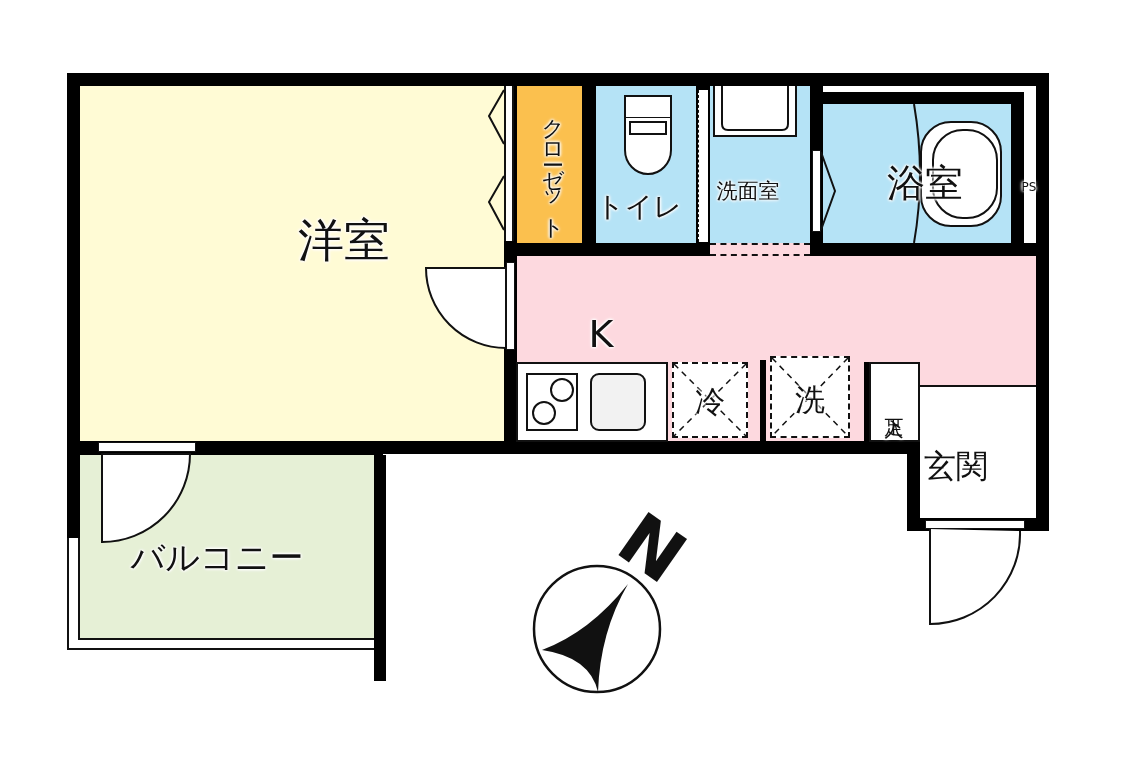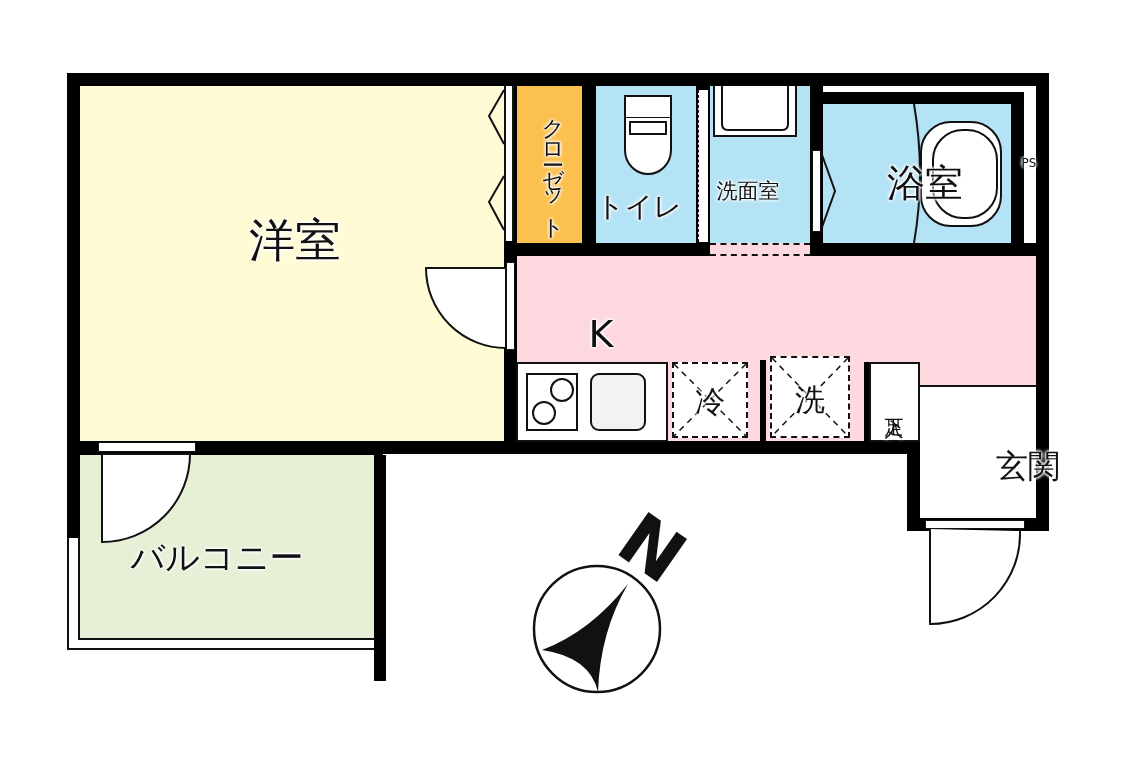--- a/index.html
+++ b/index.html
@@ -114,28 +114,28 @@
   <div class="abs" style="left:770px;top:356px;width:80px;height:82px;background:#fff;border:2px dashed #111;box-sizing:border-box;"></div>
   <svg style="left:770px;top:356px;" width="80" height="82" viewBox="0 0 80 82">
     <line x1="2" y1="2" x2="78" y2="80" stroke="#111" stroke-width="1.5" stroke-dasharray="6,5"></line>
     <line x1="78" y1="2" x2="2" y2="80" stroke="#111" stroke-width="1.5" stroke-dasharray="6,5"></line>
   </svg>
   <div class="label" style="left:770px;top:380px;width:80px;font-size:30px;">洗</div>
 
   <div class="fixture" style="left:869px;top:362px;width:51px;height:80px;"></div>
   <div class="label" style="left:882px;top:366px;width:24px;font-size:19px;line-height:22px;writing-mode:vertical-rl;white-space:normal;height:76px;">下足入</div>
 
-  <div class="label" style="left:200px;top:210px;width:190px;font-size:46px;">洋室</div>
+  <div class="label" style="left:200px;top:210px;width:190px;font-size:46px;text-align:right;">洋室</div>
   <div class="label" style="left:532px;top:96px;width:34px;height:140px;font-size:22px;line-height:26px;writing-mode:vertical-rl;">クローゼット</div>
   <div class="label" style="left:596px;top:188px;width:86px;font-size:28px;">トイレ</div>
   <div class="label" style="left:710px;top:177px;width:76px;font-size:21px;">洗面室</div>
   <div class="label" style="left:870px;top:158px;width:110px;font-size:38px;font-family:Liberation Serif, serif;">浴室</div>
-  <div class="label" style="left:1013px;top:156px;width:32px;font-size:12px;">PS</div>
+  <div class="label" style="left:1013px;top:180px;width:32px;font-size:12px;">PS</div>
   <div class="label" style="left:578px;top:312px;width:46px;font-size:38px;">K</div>
-  <div class="label" style="left:968px;top:445px;width:120px;font-size:32px;">玄関</div>
+  <div class="label" style="left:896px;top:445px;width:120px;font-size:32px;">玄関</div>
   <div class="label" style="left:107px;top:535px;width:220px;font-size:34px;">バルコニー</div>
 
   <svg style="left:530px;top:562px;" width="134" height="134" viewBox="0 0 134 134">
     <circle cx="67" cy="67" r="63" fill="#fff" stroke="#111" stroke-width="2.5"></circle>
     <path d="M98,22 Q70,70 68,130 Q60,95 12,88 Q60,70 98,22 Z" fill="#111"></path>
   </svg>
   <div class="label" style="left:612px;top:506px;width:80px;font-size:72px;font-weight:bold;transform:rotate(35deg);text-shadow:none;">N</div>
 
 </div>
 

